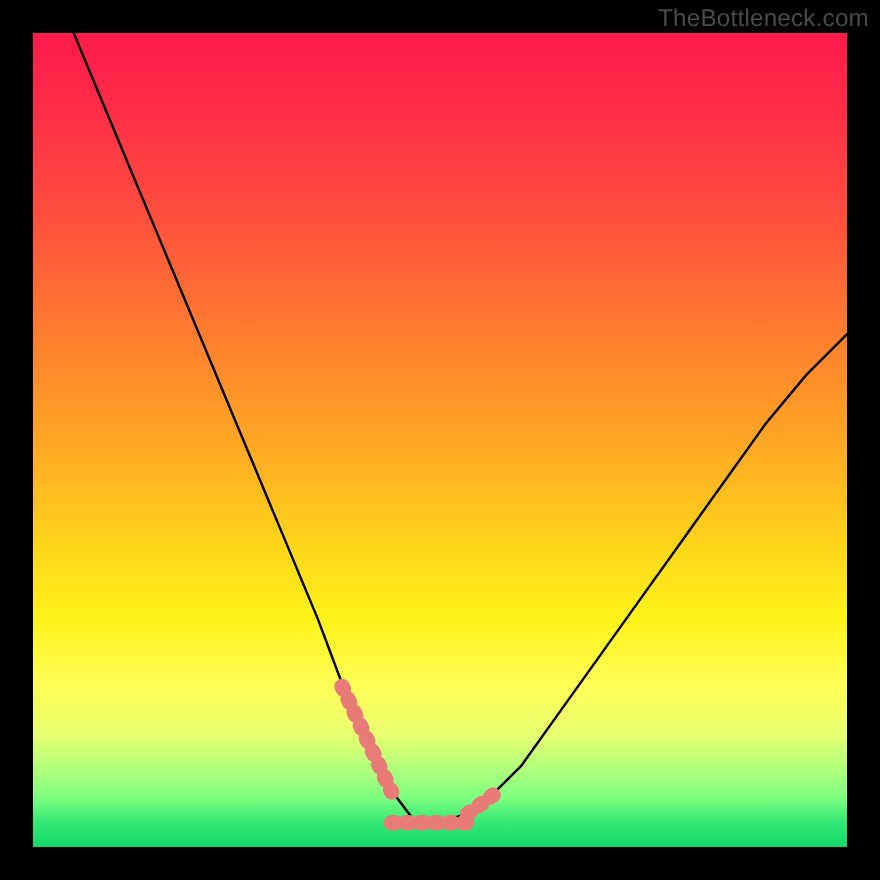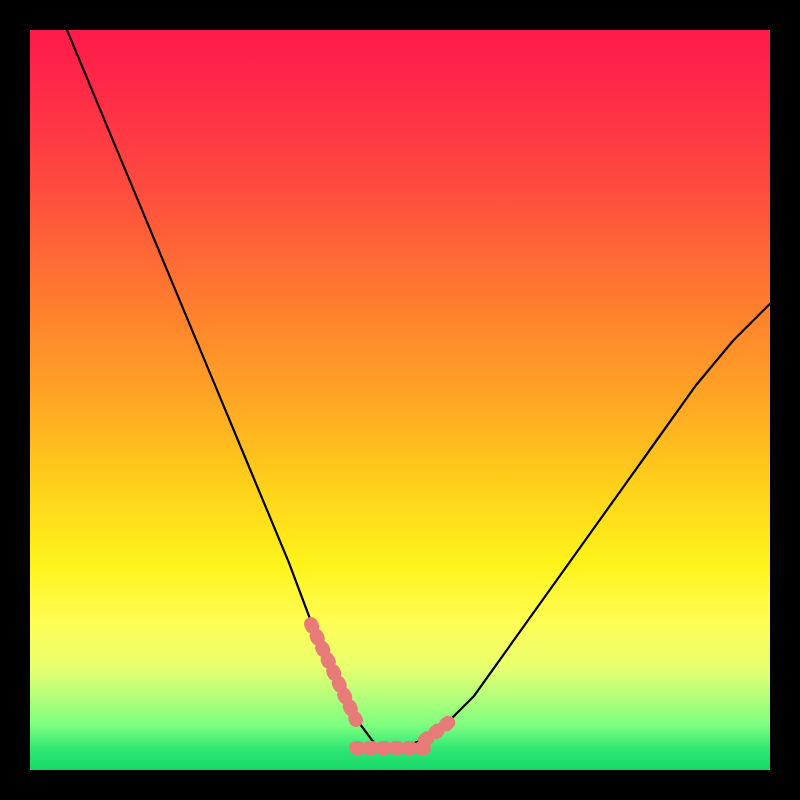--- a/index.html
+++ b/index.html
@@ -58,20 +58,21 @@
     font-weight: 400;
     letter-spacing: 0.2px;
     user-select: none;
   }
 </style>
 </head>
 <body>
 
 <div class="frame">
 
+  <div class="watermark">TheBottleneck.com</div>
 
   <div class="plot-area">
     <svg viewBox="0 0 740 740">
 
       <path d="M 37 0
                L 74 88.8
                L 111 177.6
                L 148 266.4
                L 185 355.2
                L 222 444

